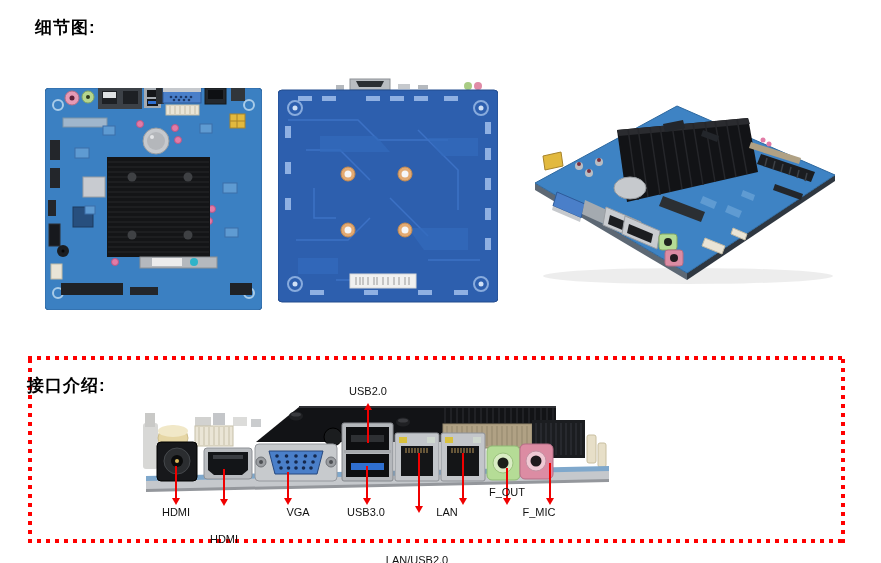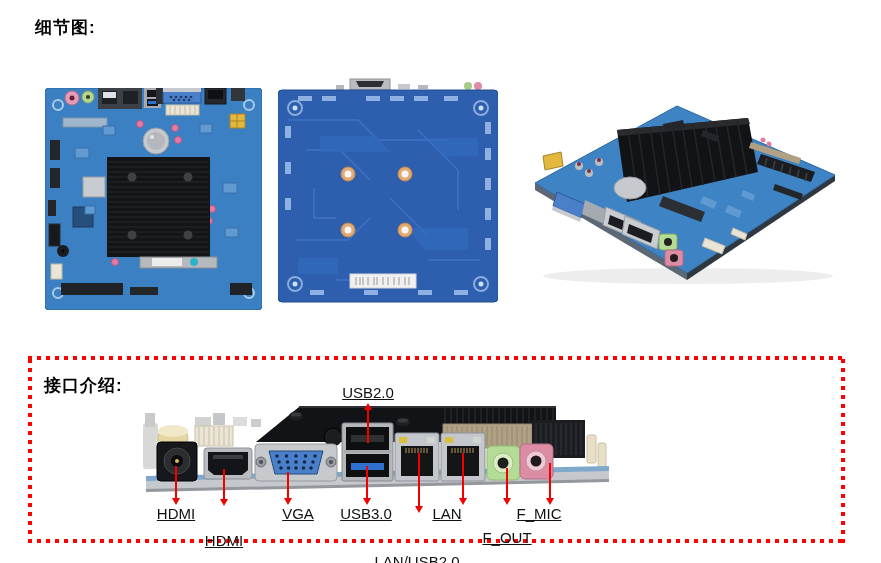--- a/index.html
+++ b/index.html
@@ -21,22 +21,22 @@
     background-image:
       repeating-linear-gradient(90deg,#ff0000 0 4px,transparent 4px 9px),
       repeating-linear-gradient(90deg,#ff0000 0 4px,transparent 4px 9px),
       repeating-linear-gradient(0deg,#ff0000 0 4px,transparent 4px 9px),
       repeating-linear-gradient(0deg,#ff0000 0 4px,transparent 4px 9px);
     background-size:100% 4px,100% 4px,4px 100%,4px 100%;
     background-position:0 0,0 100%,0 0,100% 0;
     background-repeat:no-repeat;
   }
   .port-label{
-    position:absolute;transform:translateX(-50%);font-size:15px;color:var(--ink);
-    white-space:nowrap;line-height:1.1;text-decoration:underline;
+    position:absolute;transform:translateX(-50%);font-size:11px;color:var(--ink);
+    white-space:nowrap;line-height:1.1;
   }
   .arrow{position:absolute;width:0;}
   .arrow .shaft{position:absolute;left:-1px;width:2px;background:var(--red);}
   .arrow.down .shaft{top:0;bottom:6px;}
   .arrow.up .shaft{top:6px;bottom:0;}
   .arrow .head{position:absolute;left:-4.5px;width:0;height:0;
     border-left:4.5px solid transparent;border-right:4.5px solid transparent;}
   .arrow.down .head{bottom:0;border-top:7px solid var(--red);}
   .arrow.up .head{top:0;border-bottom:7px solid var(--red);}
 </style>
@@ -274,21 +274,21 @@
       <polygon points="150,96 192,112 188,122 146,106" fill="#2b2f33"></polygon>
       <polygon points="190,96 204,102 201,109 187,103" fill="#5f9bd2"></polygon>
       <polygon points="215,105 229,111 226,118 212,112" fill="#5f9bd2"></polygon>
       <polygon points="230,90 242,95 240,101 228,96" fill="#5f9bd2"></polygon>
       <polygon points="192,138 212,146 209,154 189,146" fill="#e9e4d6" stroke="#c2bba6"></polygon>
       <polygon points="220,128 234,134 232,140 218,134" fill="#e9e4d6" stroke="#c2bba6"></polygon>
     </g>
   </svg>
 
   <div class="dashed-box"></div>
-  <div class="section-title" style="left:44px;top:374px">接口介绍:</div>
+  <div class="section-title" style="left:27px;top:374px">接口介绍:</div>
 
   <svg class="photo" style="left:143px;top:393px" width="470" height="102" viewBox="0 0 470 102">
 
     <g>
       <rect x="0" y="30" width="15" height="46" rx="3" fill="#d8d8d6"></rect>
       <rect x="2" y="20" width="10" height="14" fill="#c9c9c7"></rect>
       <rect x="52" y="24" width="16" height="10" fill="#d2d2d0"></rect>
       <rect x="70" y="20" width="12" height="12" fill="#c4c6c9"></rect>
       <rect x="90" y="24" width="14" height="9" fill="#dcdcda"></rect>
       <rect x="108" y="26" width="10" height="8" fill="#caccce"></rect>
@@ -438,17 +438,17 @@
       <div class="shaft"></div>
       <div class="head"></div>
     </div>
 
   <div class="port-label" style="left:368px;top:385px">USB2.0</div>
   <div class="port-label" style="left:176px;top:506px">HDMI</div>
   <div class="port-label" style="left:224px;top:533px">HDMI</div>
   <div class="port-label" style="left:298px;top:506px">VGA</div>
   <div class="port-label" style="left:366px;top:506px">USB3.0</div>
   <div class="port-label" style="left:447px;top:506px">LAN</div>
-  <div class="port-label" style="left:507px;top:530px">F_OUT</div>
+  <div class="port-label" style="left:507px;top:486px">F_OUT</div>
   <div class="port-label" style="left:539px;top:506px">F_MIC</div>
   <div class="port-label" style="left:417px;top:554px">LAN/USB2.0</div>
 
 </div>
 
 </body></html>

